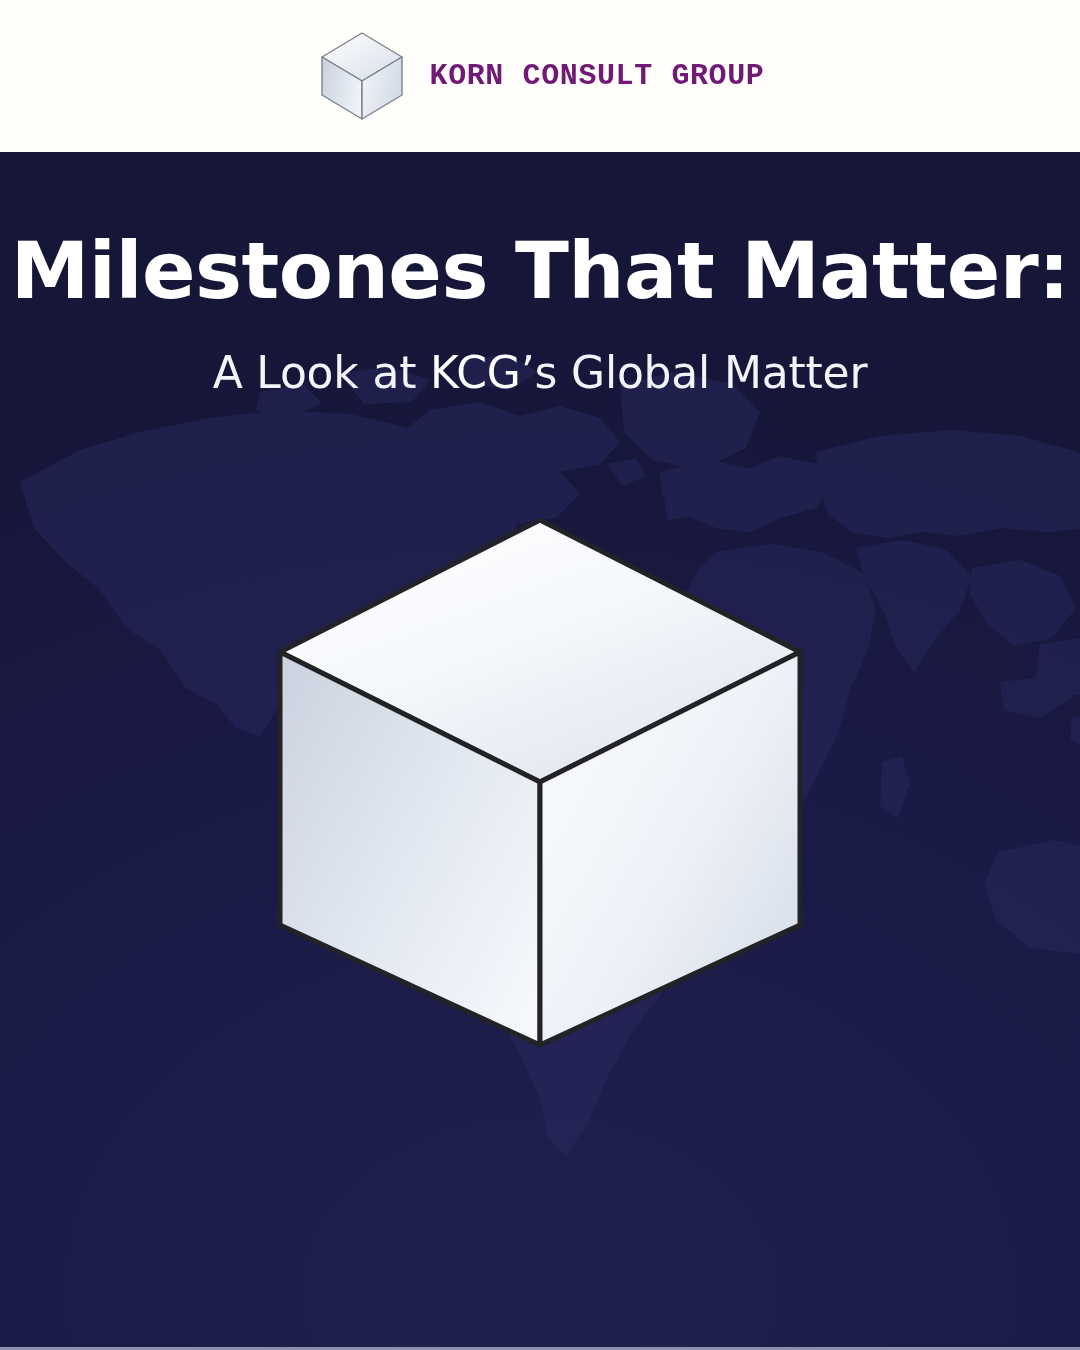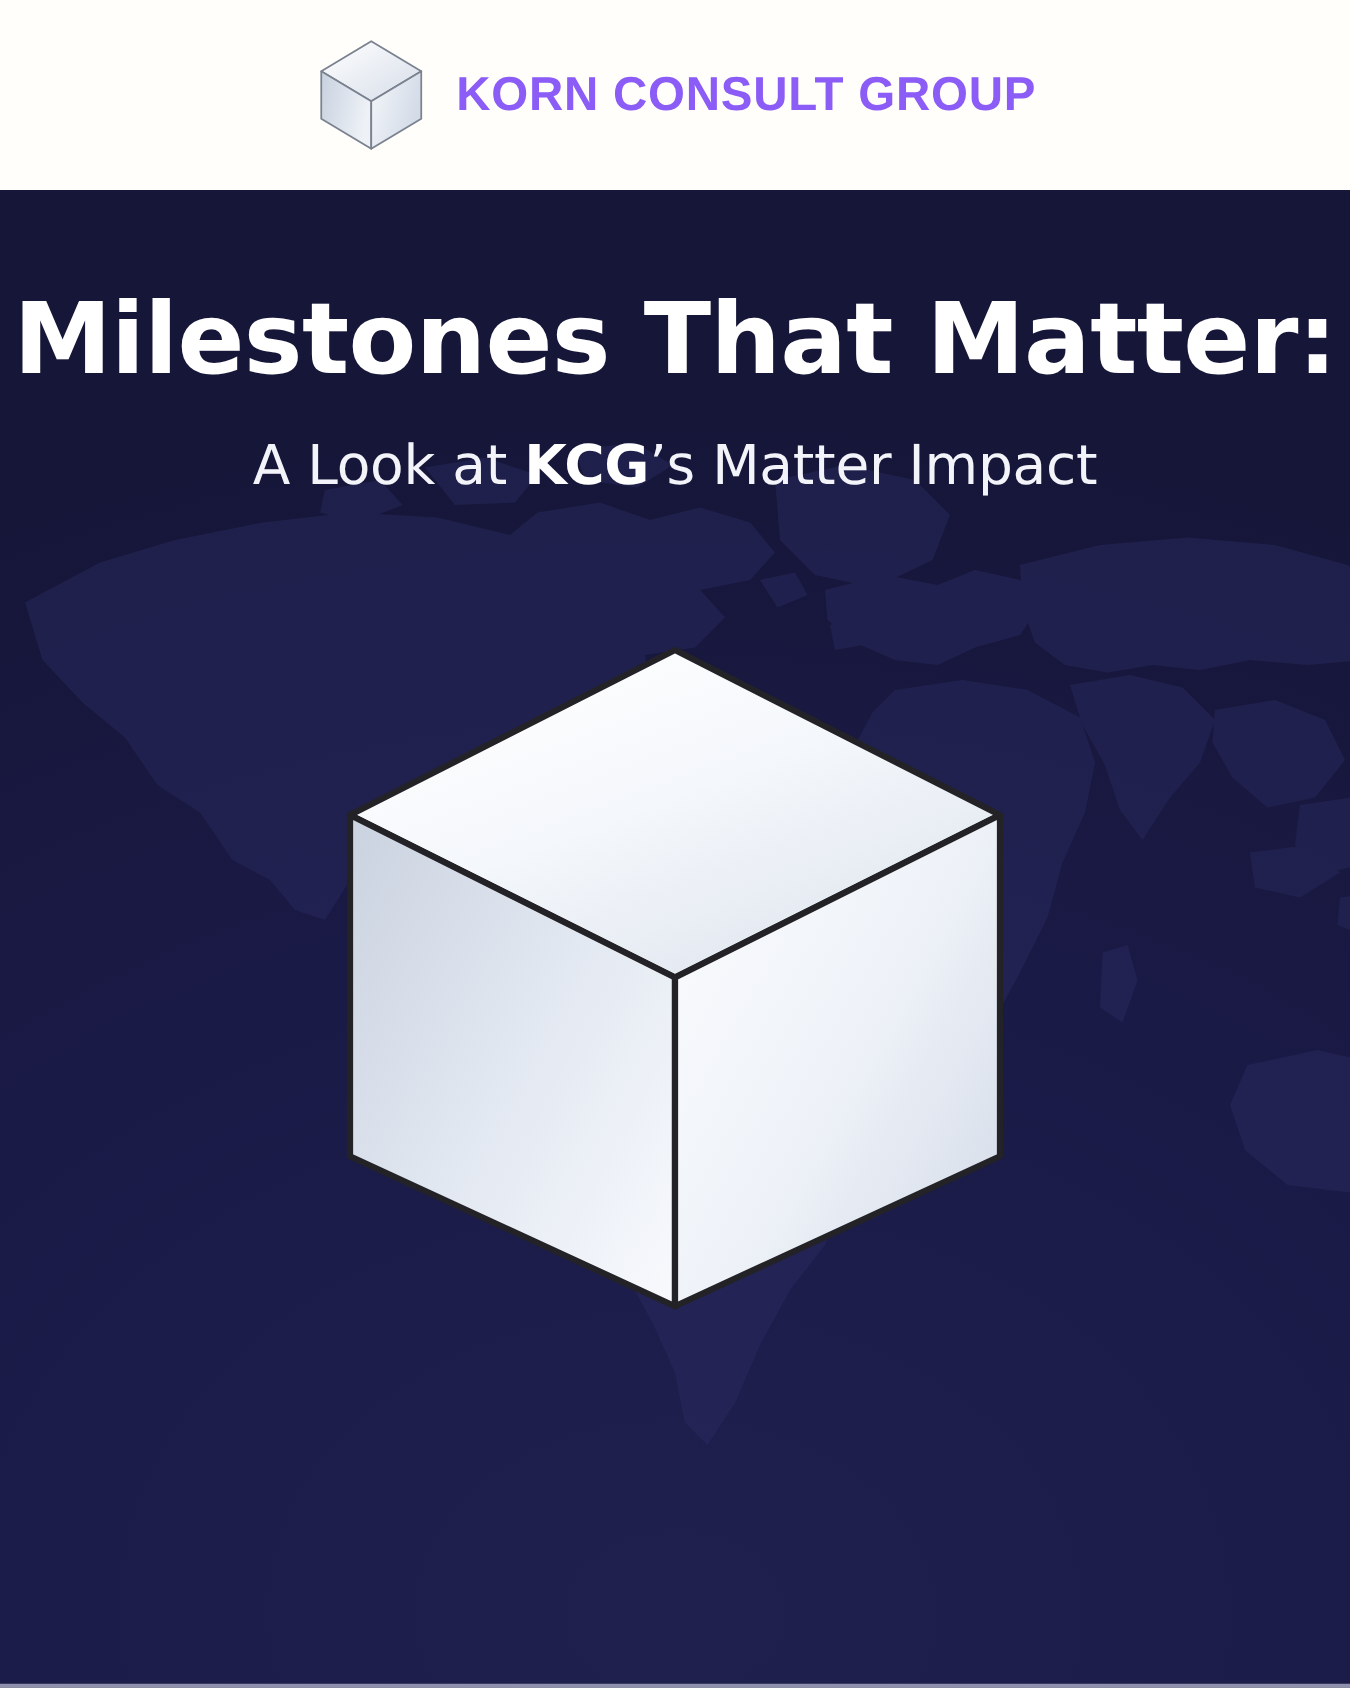--- a/index.html
+++ b/index.html
@@ -38,25 +38,25 @@
     display: flex;
     align-items: center;
     gap: 22px;
   }
   .logo-cube-wrap {
     width: 92px;
     height: 98px;
     display: block;
   }
   .logo-wordmark {
-    font-family: Liberation Sans, sans-serif;
+    font-family: Liberation Mono, monospace;
     font-weight: 700;
-    font-size: 38px;
+    font-size: 30px;
     letter-spacing: 0.6px;
-    color: #8b5cf6;
+    color: #701a75;
     white-space: nowrap;
   }
 
   
   .stage {
     position: absolute;
     top: 152px; left: 0;
     width: 1080px;
     height: 1198px;
     background:
@@ -100,21 +100,21 @@
     padding-top: 36px;
     font-family: "DejaVu Sans", sans-serif;
     font-weight: 400;
     font-size: 44px;
     line-height: 1.15;
     letter-spacing: -0.2px;
     color: #f3f3fa;
     white-space: nowrap;
   }
   .poster-subtitle .accent {
-    font-weight: 700;
+    font-weight: 400;
     color: #ffffff;
   }
 
   
   .hero-cube {
     position: absolute;
     left: 260px;
     top: 345px;
     width: 560px;
     height: 560px;
@@ -224,21 +224,21 @@
         <path d="M648 132 L676 126 L686 144 L662 154 Z"></path>
         <path d="M704 168 L724 164 L730 184 L708 188 Z"></path>
 
         <path d="M1146 226 L1166 220 L1176 244 L1158 268 L1142 252 Z"></path>
       </g>
     </svg>
 
     <div class="title-block">
       <h1 class="poster-title">Milestones That Matter:</h1>
       <p class="poster-subtitle">
-        <span>A Look at </span><span class="accent">KCG</span><span>’s Matter Impact</span>
+        <span>A Look at </span><span class="accent">KCG</span><span>’s Global Matter</span>
       </p>
     </div>
 
     <svg class="hero-cube" viewBox="0 0 560 560" aria-hidden="true">
       <defs>
         <linearGradient id="hTop" x1="0.15" y1="0" x2="0.9" y2="1">
           <stop offset="0%" stop-color="#ffffff"></stop>
           <stop offset="45%" stop-color="#f4f7fb"></stop>
           <stop offset="100%" stop-color="#dde3ed"></stop>
         </linearGradient>

